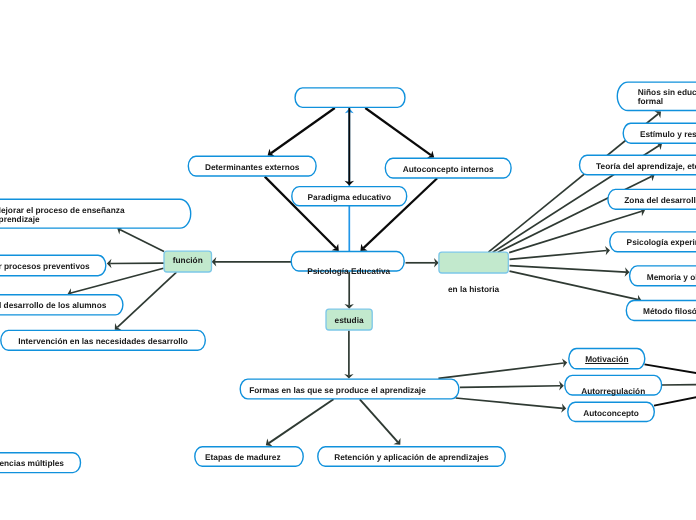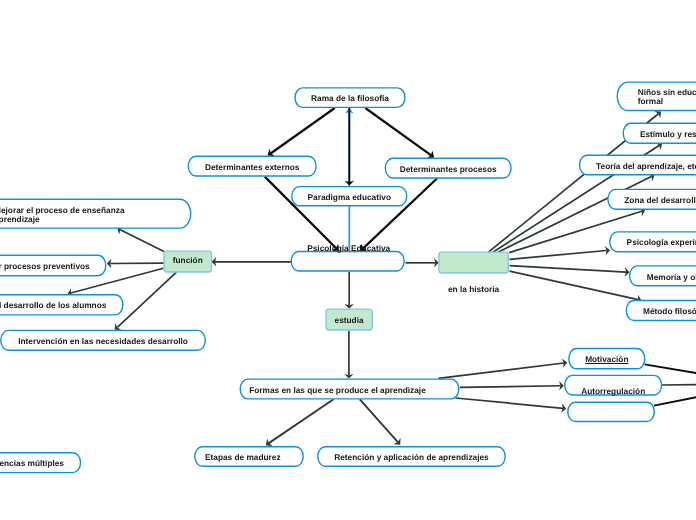--- a/index.html
+++ b/index.html
@@ -98,33 +98,30 @@
 <rect x="623.20" y="123.30" width="116.90" height="20.00" rx="7.6" ry="10.7" fill="#ffffff" stroke="#1091dc" stroke-width="1.4"></rect>
 <rect x="579.50" y="155.20" width="136.30" height="19.60" rx="7.46" ry="10.5" fill="#ffffff" stroke="#1091dc" stroke-width="1.4"></rect>
 <rect x="607.90" y="189.40" width="144.40" height="19.80" rx="7.53" ry="10.6" fill="#ffffff" stroke="#1091dc" stroke-width="1.4"></rect>
 <rect x="609.80" y="231.90" width="128.60" height="19.80" rx="7.53" ry="10.6" fill="#ffffff" stroke="#1091dc" stroke-width="1.4"></rect>
 <rect x="629.60" y="265.90" width="102.20" height="19.90" rx="7.56" ry="10.65" fill="#ffffff" stroke="#1091dc" stroke-width="1.4"></rect>
 <rect x="626.30" y="300.50" width="102.10" height="20.00" rx="7.6" ry="10.7" fill="#ffffff" stroke="#1091dc" stroke-width="1.4"></rect>
 <rect x="568.80" y="348.50" width="76.00" height="20.30" rx="7.7" ry="10.85" fill="#ffffff" stroke="#1091dc" stroke-width="1.4"></rect>
 <rect x="564.80" y="375.40" width="96.80" height="19.60" rx="7.46" ry="10.5" fill="#ffffff" stroke="#1091dc" stroke-width="1.4"></rect>
 <rect x="567.80" y="402.20" width="86.50" height="19.30" rx="7.35" ry="10.35" fill="#ffffff" stroke="#1091dc" stroke-width="1.4"></rect>
   </svg>
-<div class="node white ctr" style="left:295.05px;top:87.85px;width:109.92px;height:19.55px;">
-      <span>Rama de la filosofía</span>
-    </div>
 <div class="node white ctr" style="left:188.3px;top:156.2px;width:127.8px;height:19.8px;">
       <span>Determinantes externos</span>
     </div>
 <div class="node white ctr" style="left:385.3px;top:158.2px;width:125.8px;height:19.8px;">
-      <span>Determinantes procesos</span>
+      <span>Autoconcepto internos</span>
     </div>
 <div class="node white ctr" style="left:291.8px;top:186.6px;width:114.9px;height:19.15px;">
       <span>Paradigma educativo</span>
     </div>
-<div class="node white ctr" style="left:291.2px;top:238px;width:115px;height:19.5px;">
+<div class="node white ctr" style="left:291.2px;top:261px;width:115px;height:19.5px;">
       <span>Psicología Educativa</span>
     </div>
 <div class="node green ctr" style="left:164.0px;top:251.2px;width:47.5px;height:17px;">
       <span>función</span>
     </div>
 <div class="node green ctr" style="left:438.9px;top:252.2px;width:69.4px;height:20.8px;margin-top:26px;">
       <span>en la historia</span>
     </div>
 <div class="node green ctr" style="left:326.0px;top:309.2px;width:46.2px;height:20.8px;">
       <span>estudia</span>
@@ -175,13 +172,16 @@
     </div>
 <div class="node white ctr" style="left:626.3px;top:300.5px;width:102.1px;height:20.0px;">
       <span>Método filosófico</span>
     </div>
 <div class="node white ctr" style="left:568.8px;top:348.5px;width:76.0px;height:20.3px;text-decoration:underline;">
       <span>Motivación</span>
     </div>
 <div class="node white ctr" style="left:564.8px;top:375.4px;width:96.8px;height:29px;">
       <span>Autorregulación</span>
     </div>
+<div class="node white ctr" style="left:567.8px;top:402.2px;width:86.5px;height:19.3px;">
+      <span>Autoconcepto</span>
+    </div>
 </div>
 
 </body></html>

